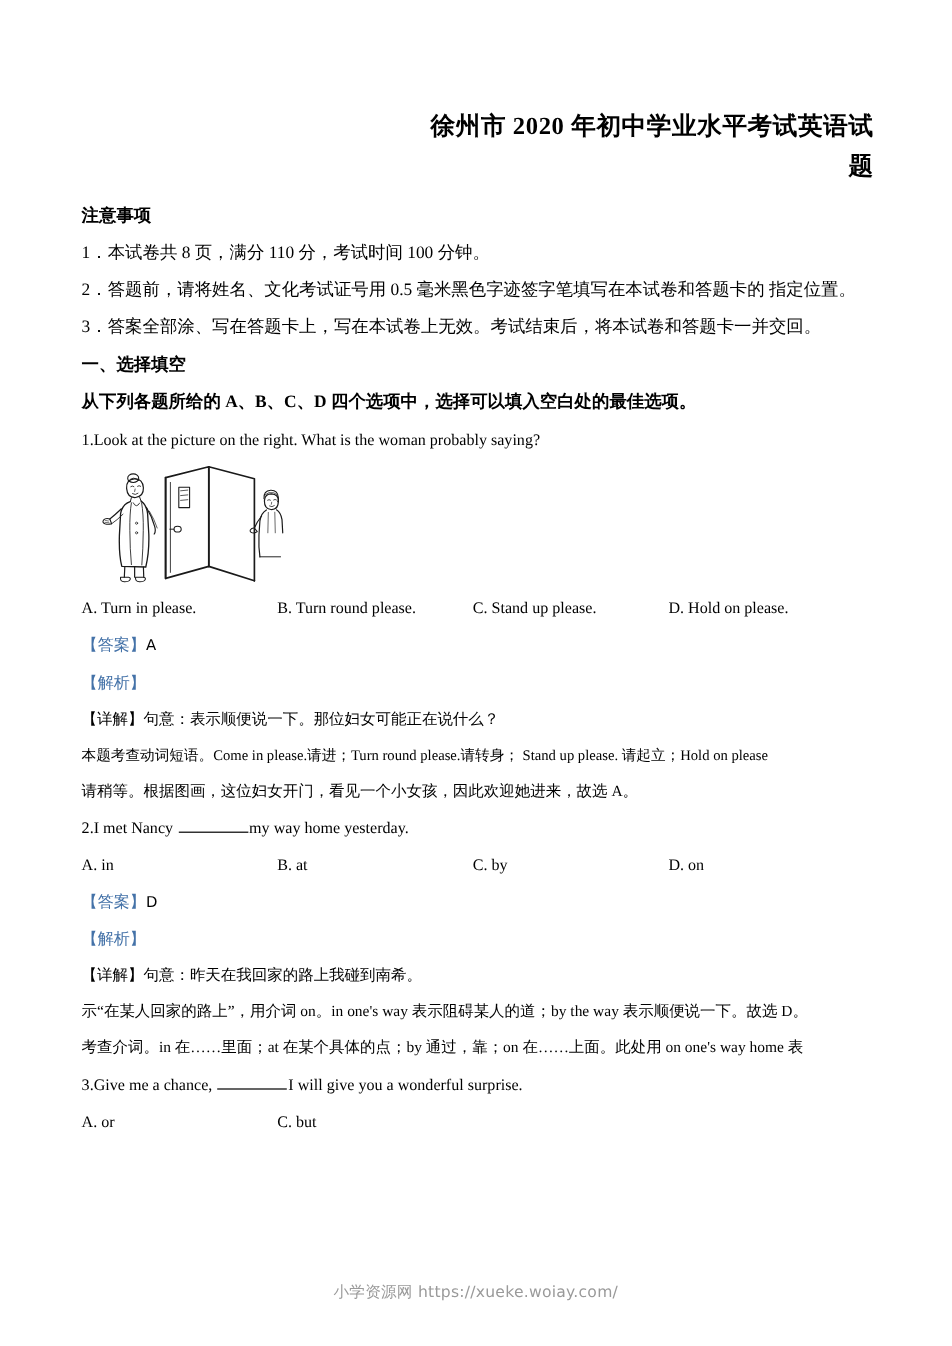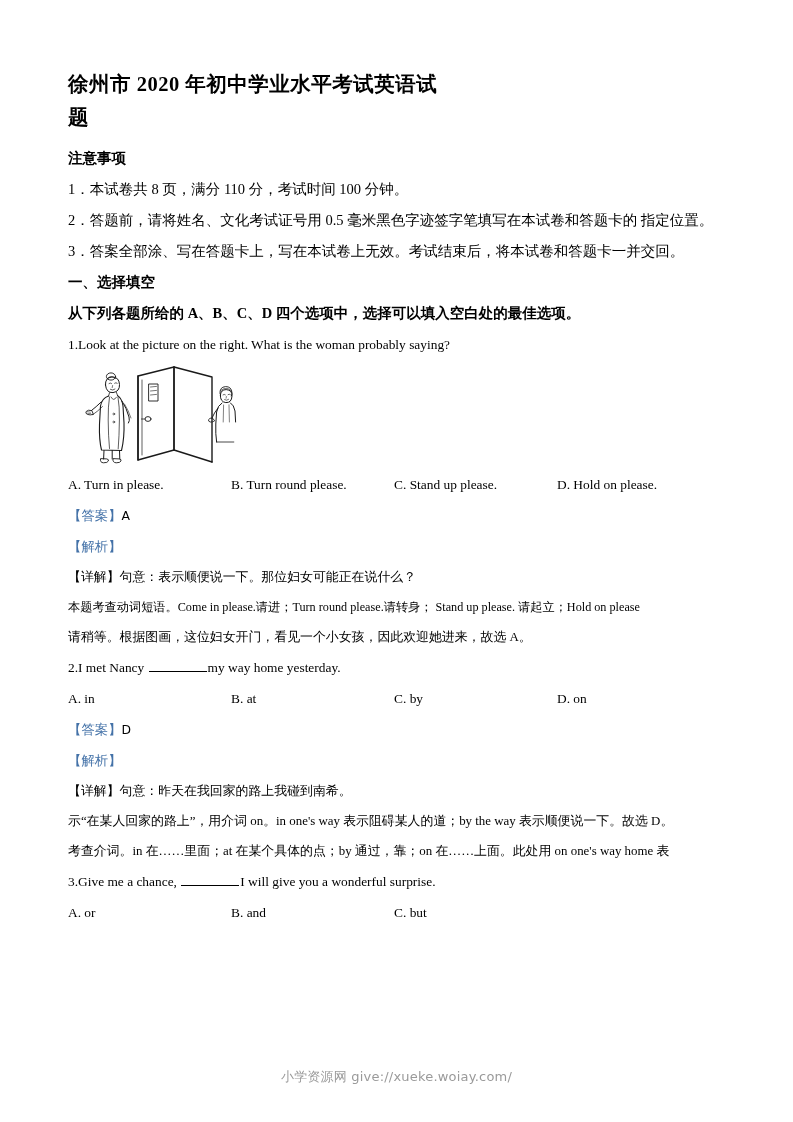--- a/index.html
+++ b/index.html
@@ -24,26 +24,26 @@
   }
   .content {
     position: absolute;
     left: 68px;
     top: 0;
     width: 660px;
   }
 
   
   .doc-title {
-    text-align: left;
+    text-align: right;
     font-weight: bold;
     font-size: 20.5px;
     line-height: 33px;
     letter-spacing: 0.5px;
-    margin-top: 68px;
+    margin-top: 90px;
     font-family: "Liberation Serif", "DejaVu Serif", serif;
   }
   .doc-title .t-line2 {
     display: block;
   }
 
   
   .notice-head {
     font-weight: bold;
     font-size: 14.5px;
@@ -273,20 +273,19 @@
     </div>
 
     <div class="detail-line cjk-serif">【详解】句意：昨天在我回家的路上我碰到南希。</div>
     <div class="detail-line cjk-serif">示“在某人回家的路上”，用介词 on。in one's way 表示阻碍某人的道；by the way 表示顺便说一下。故选 D。</div>
     <div class="detail-line cjk-serif">考查介词。in 在……里面；at 在某个具体的点；by 通过，靠；on 在……上面。此处用 on one's way home 表</div>
 
     <div class="q-stem"><span>3.Give me a chance, </span><span class="blankline"></span><span>I will give you a wonderful surprise.</span></div>
 
     <div class="options">
       <span class="opt">A.  or</span>
-      <span class="opt">B.  and</span>
       <span class="opt">C.  but</span>
     </div>
 
   </div>
 
-  <div class="watermark">小学资源网 give://xueke.woiay.com/</div>
+  <div class="watermark">小学资源网 https://xueke.woiay.com/</div>
 </div>
 
 </body></html>

